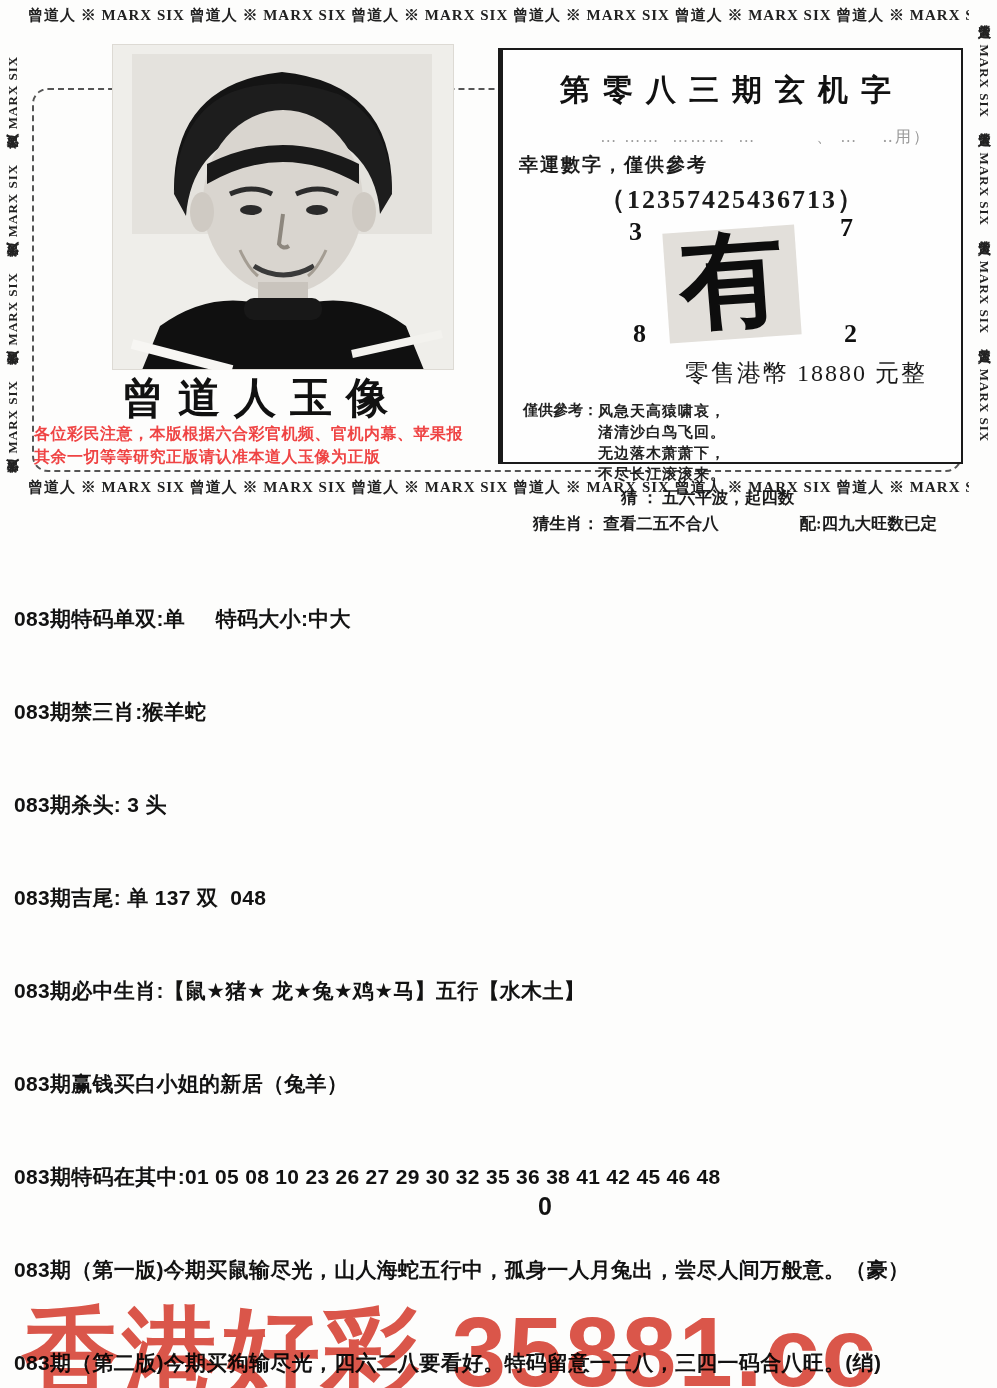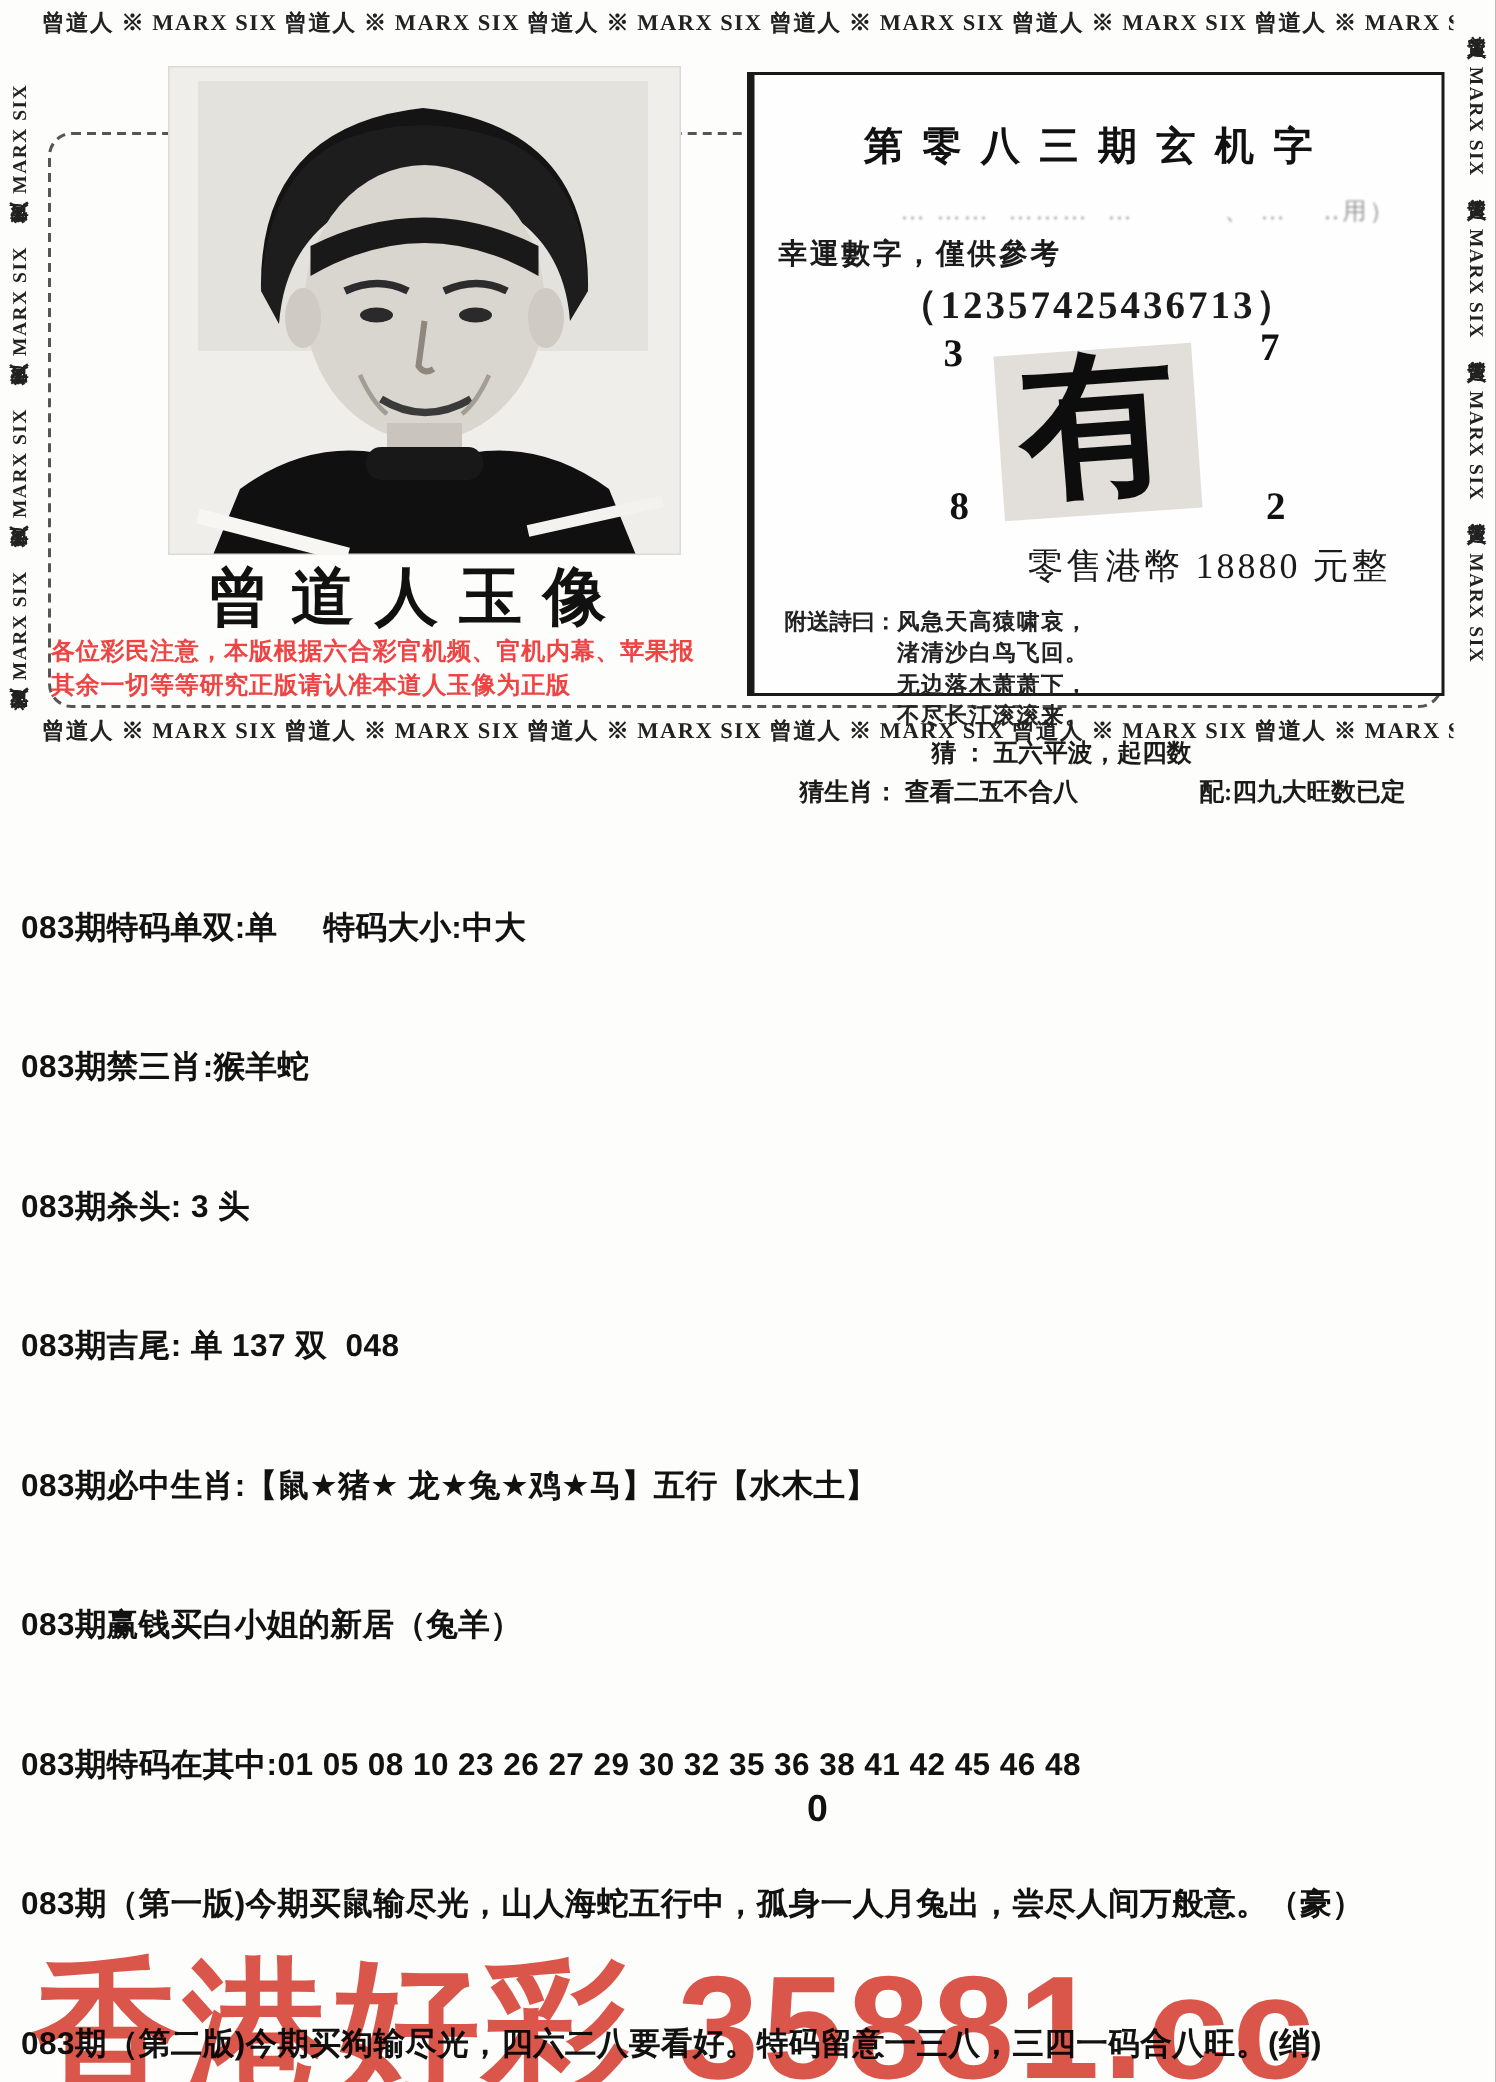--- a/index.html
+++ b/index.html
@@ -29,39 +29,39 @@
     position:absolute;left:32px;top:88px;width:926px;height:380px;
     border:2px dashed #555;border-radius:16px;
   }
   
   #portrait{
     position:absolute;left:112px;top:44px;width:342px;height:326px;
     background:#f2f1ee;overflow:hidden;
   }
   #portrait svg{display:block;}
   #portrait-caption{
-    position:absolute;left:60px;top:370px;width:436px;text-align:center;
+    position:absolute;left:44px;top:370px;width:436px;text-align:center;
     font-family:"Liberation Serif","DejaVu Serif",serif;
     font-size:42px;font-weight:700;letter-spacing:14px;color:#111;
   }
   #portrait-note1,#portrait-note2{
     position:absolute;left:34px;width:446px;
     font-family:"Liberation Serif","DejaVu Serif",serif;
     font-size:16px;font-weight:700;color:#ef4444;letter-spacing:.5px;
   }
   #portrait-note1{top:424px;}
   #portrait-note2{top:447px;}
   
   #mystery-box{
     position:absolute;left:498px;top:48px;width:458px;height:412px;
     border:2px solid #1a1a1a;border-left-width:5px;background:#fefefe;
     font-family:"Liberation Serif","DejaVu Serif",serif;
   }
   #box-title{
-    margin-top:30px;text-align:center;font-size:26px;font-weight:700;
+    margin-top:20px;text-align:center;font-size:30px;font-weight:700;
     letter-spacing:13px;color:#111;
   }
   #box-faded{
     margin-top:16px;padding:0 30px;font-size:16px;color:#9a9a9a;
     filter:blur(.6px);text-align:right;letter-spacing:2px;white-space:pre;
     overflow:hidden;
   }
   #box-lucky-label{margin-top:4px;padding-left:16px;font-size:19px;font-weight:700;letter-spacing:2px;}
   #box-lucky-numbers{margin-top:4px;text-align:center;font-size:26px;font-weight:700;letter-spacing:2px;}
   #char-grid{position:relative;height:126px;margin-top:4px;}
@@ -159,21 +159,21 @@
     <div id="char-grid">
       <span id="num-tl" class="corner-num">3</span>
       <span id="num-tr" class="corner-num">7</span>
       <span id="main-char">有</span>
       <span id="num-bl" class="corner-num">8</span>
       <span id="num-br" class="corner-num">2</span>
     </div>
     <div id="box-price">零售港幣 18880 元整</div>
     <div id="box-poems">
       <div id="poem-left-col" class="poem-col">
-        <span class="poem-label">附送詩曰：</span>
+        <span class="poem-label">僅供參考：</span>
         <div class="poem-lines">
           <div>风急天高猿啸哀，</div>
           <div>渚清沙白鸟飞回。</div>
           <div>无边落木萧萧下，</div>
           <div>不尽长江滚滚来。</div>
         </div>
       </div>
     </div>
     <div id="box-guess2">猜 ： 五六平波，起四数</div>
     <div id="box-guess-row">

